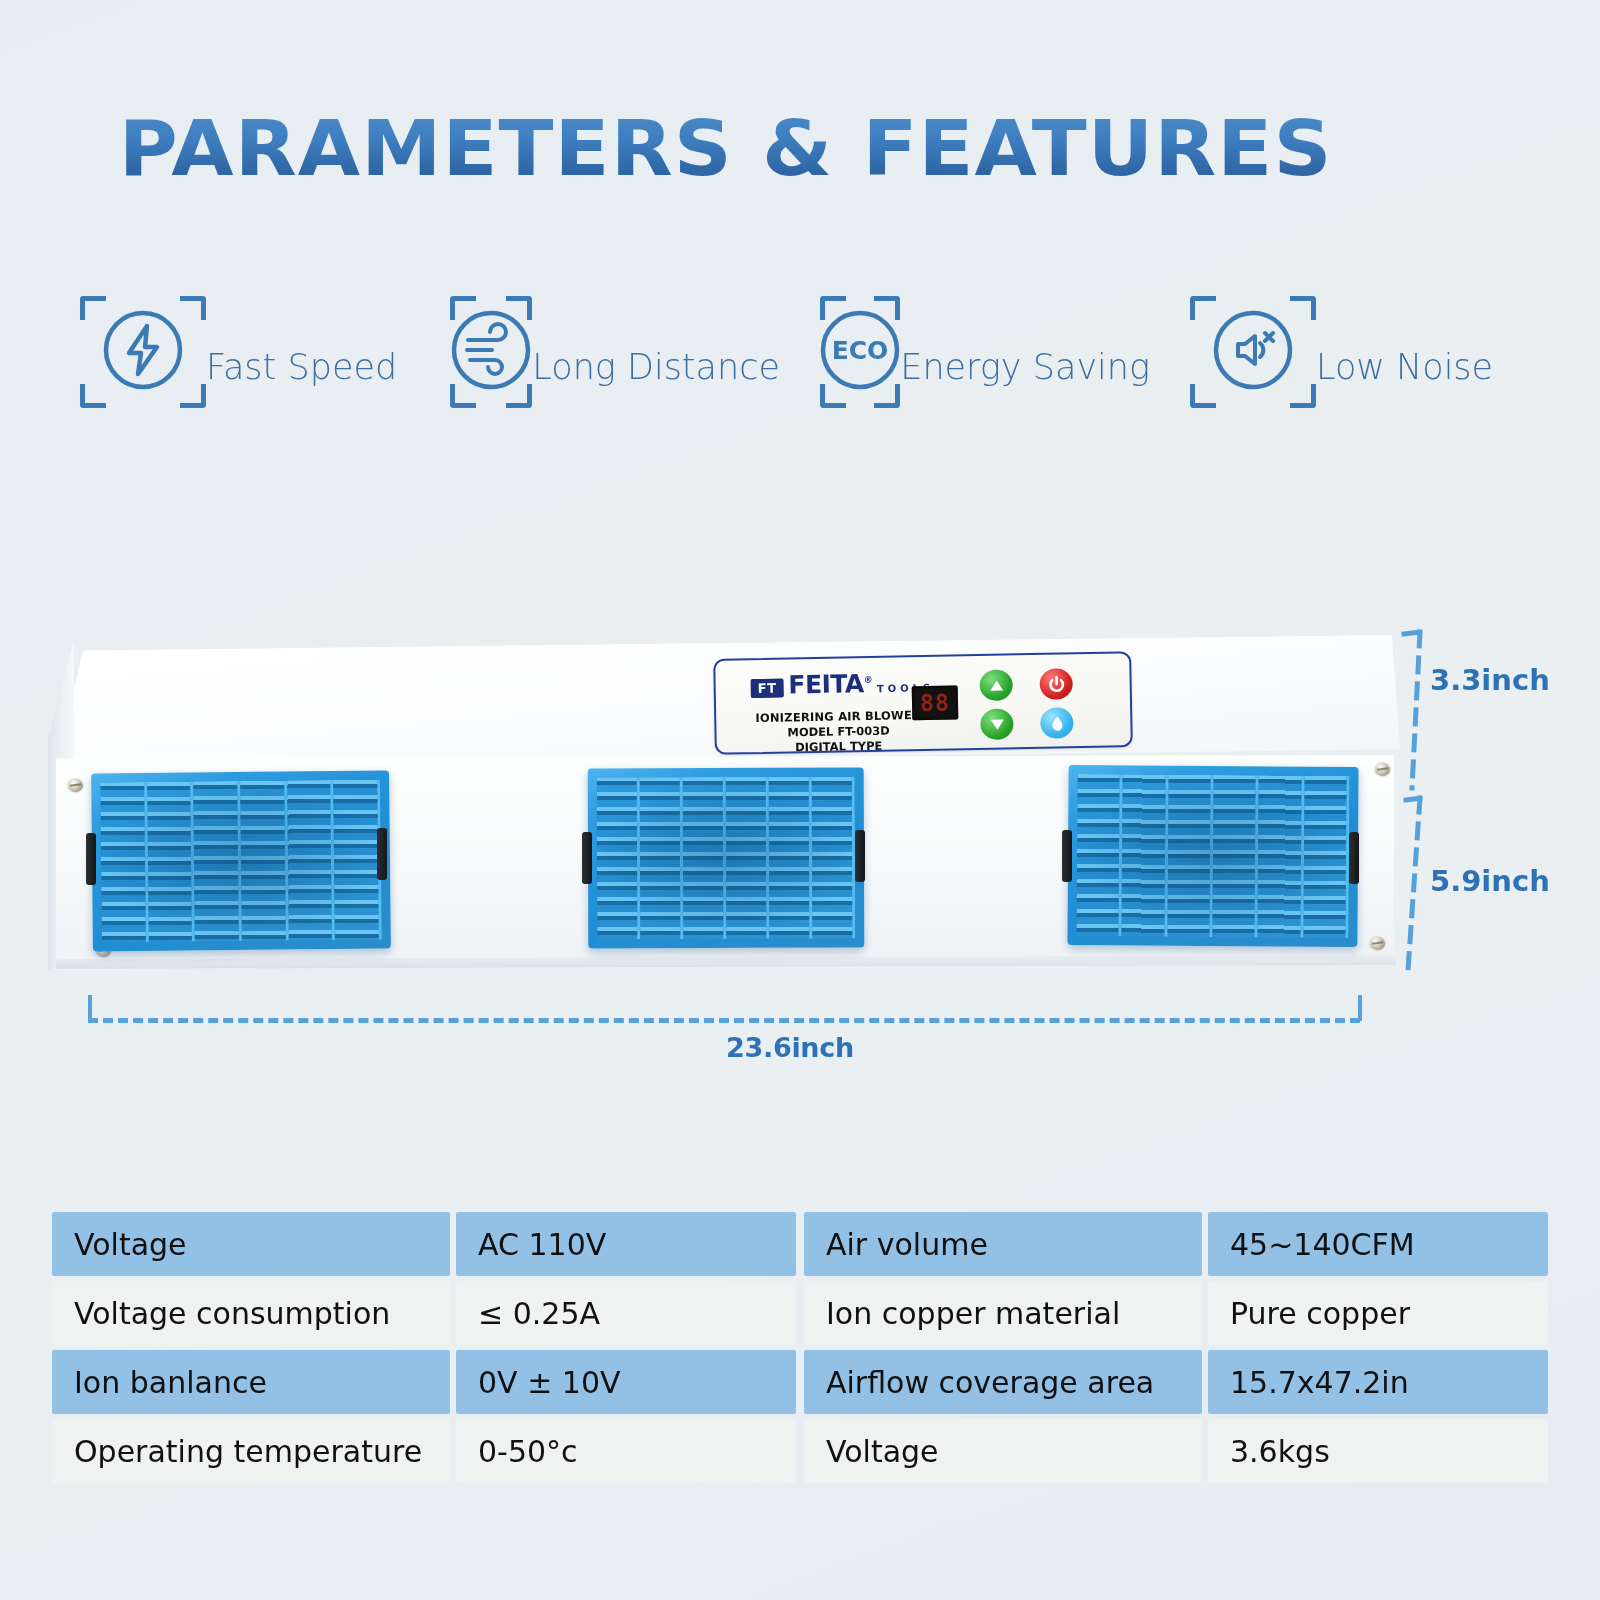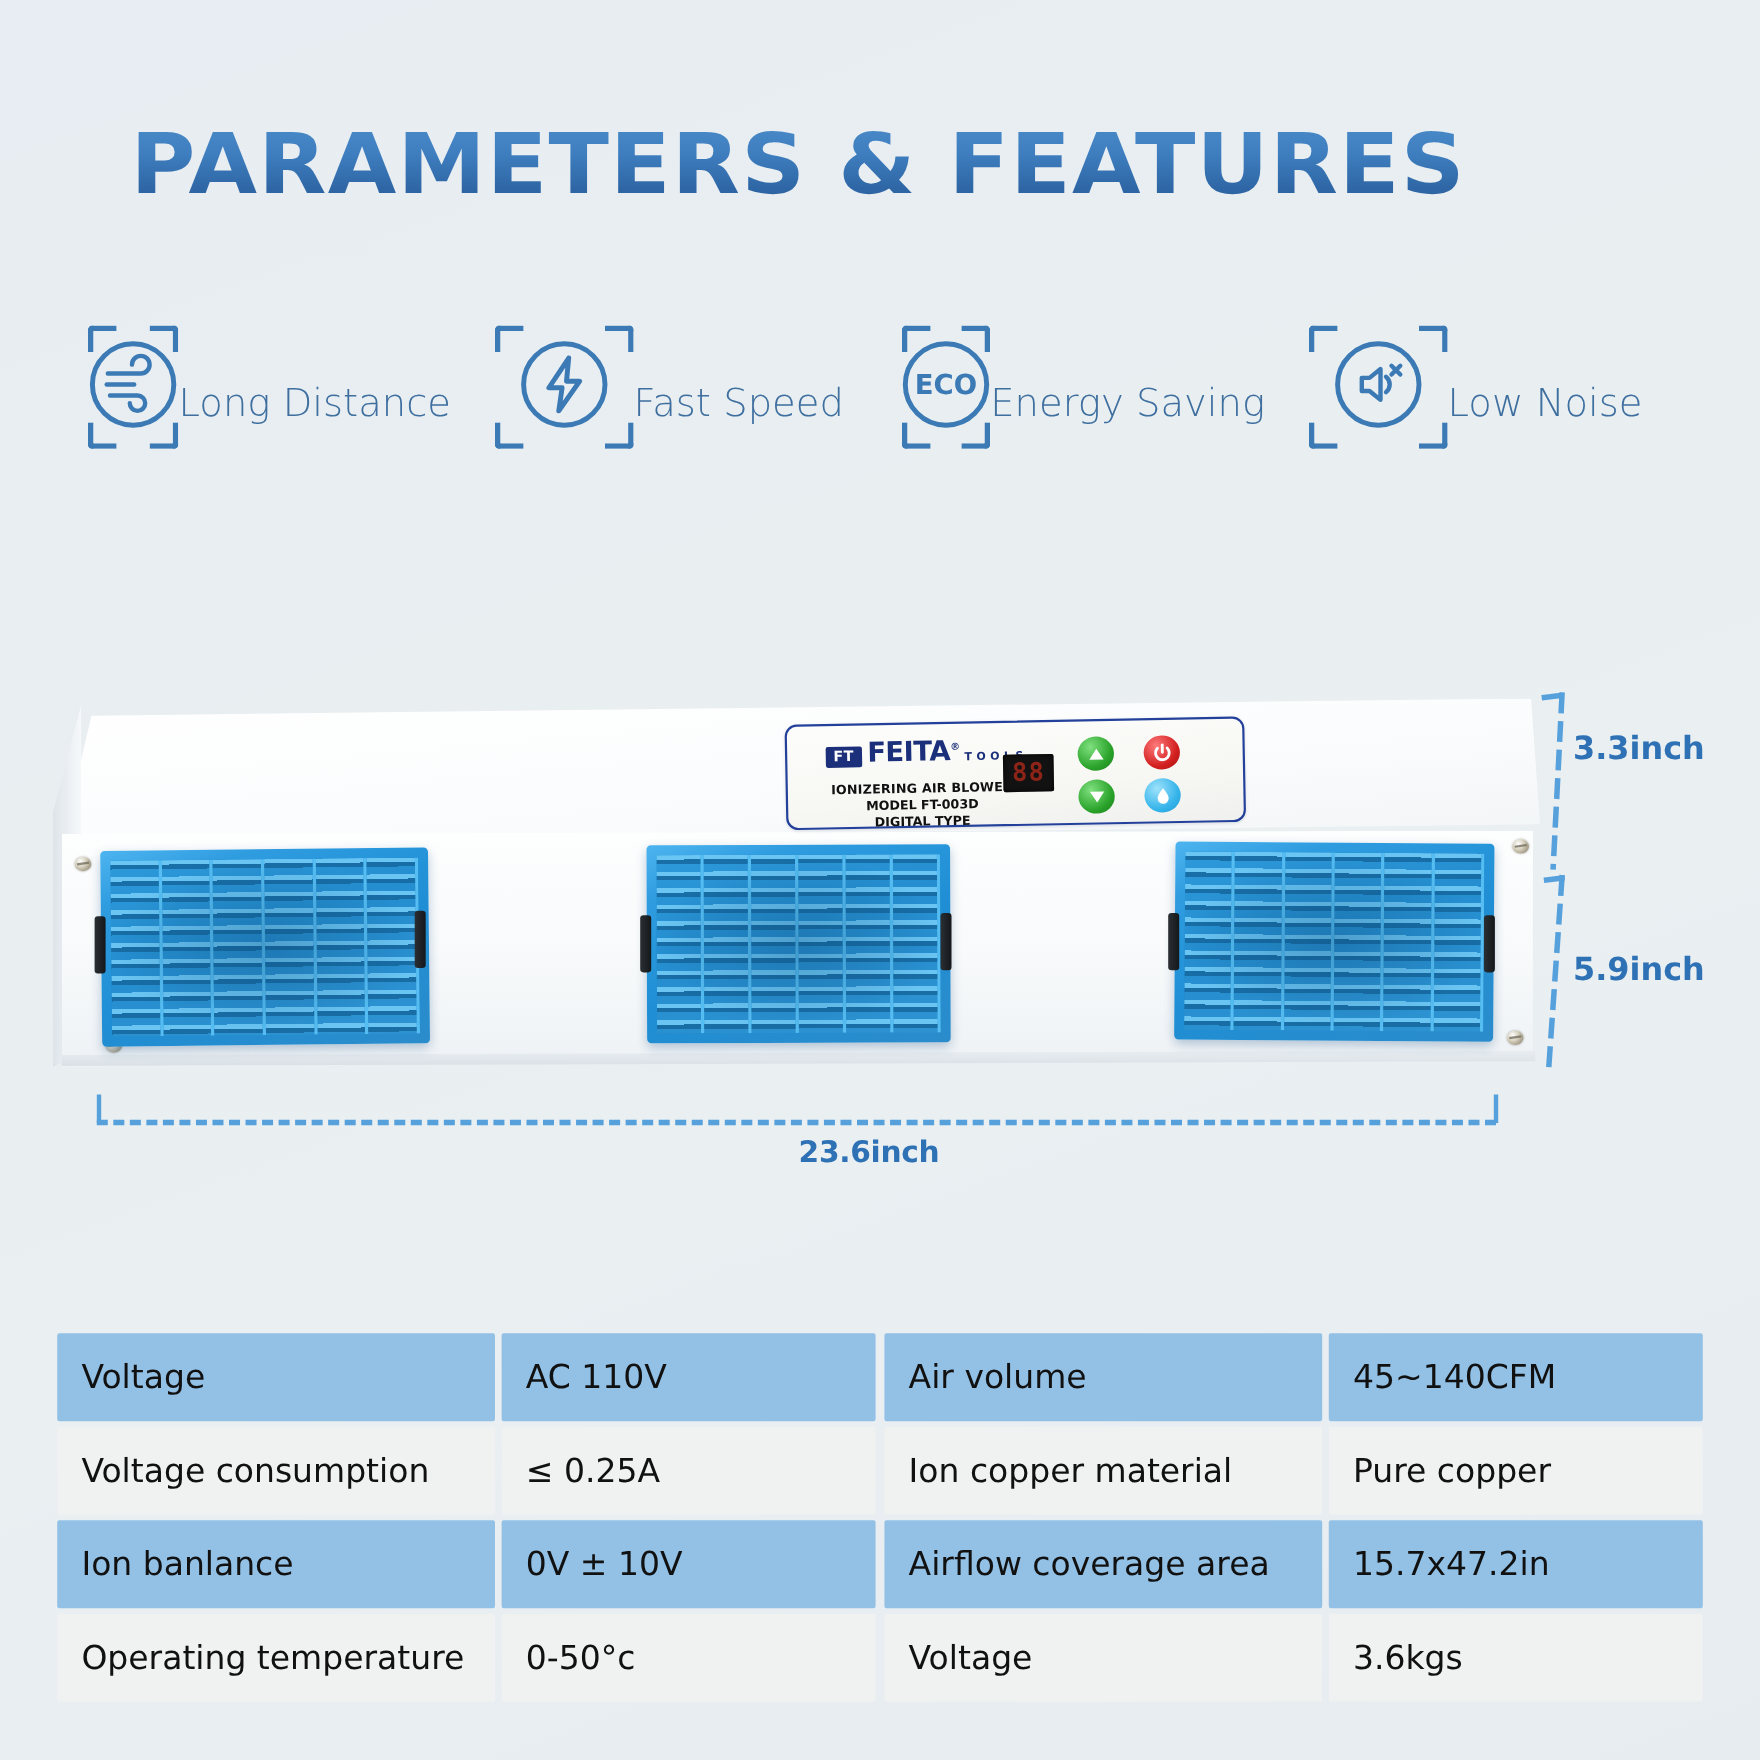--- a/index.html
+++ b/index.html
@@ -137,37 +137,53 @@
   #dim-height { left:1430px; top:663px; font-size:29px; }
   #dim-depth  { left:1430px; top:864px; font-size:29px; }
   .dash-h { position:absolute; left:88px; top:1018px; width:1272px; height:0;
      border-top:5px dashed #56a0dc; }
   .tick { position:absolute; width:0; height:26px; border-left:4px solid #56a0dc; }
 
   
   #spec-table { position:absolute; left:52px; top:1212px; width:1496px;
      display:flex; gap:8px; }
   .tbl-half { flex:1; display:flex; flex-direction:column; gap:5px; }
-  .trow { display:flex; gap:6px; height:80px; }
+  .trow { display:flex; gap:6px; height:64px; }
   .cell { display:flex; align-items:center; padding:0 22px;
      font-family:"DejaVu Sans", sans-serif; font-size:30px; color:#111;
      border-radius:2px; }
   .c-label { width:398px; }
   .c-value { flex:1; }
   .row-blue .cell { background:#93c1e6; }
   .row-gray .cell { background:#f0f1f1; }
 </style>
 </head>
 <body>
 
 <div id="title-bar">
   <span class="title">PARAMETERS &amp; FEATURES</span>
 </div>
 
 <div id="features">
+
+  <div class="feature">
+    <div class="icon-frame">
+      <span class="corner tl"></span>
+      <span class="corner tr"></span>
+      <span class="corner bl"></span>
+      <span class="corner br"></span>
+      <span class="glyph">
+        <svg width="86" height="86" viewBox="0 0 86 86">
+          <circle cx="43" cy="43" r="37" fill="none" stroke="#3b7ab5" stroke-width="4.5"></circle>
+          <path d="M47 19 L29 46 L41 46 L38 67 L57 40 L45 40 Z" fill="none" stroke="#3b7ab5" stroke-width="4.5" stroke-linejoin="round"></path>
+        </svg>
+      </span>
+    </div>
+    <div class="feature-label">Fast Speed</div>
+  </div>
 
   <div class="feature">
     <div class="icon-frame">
       <span class="corner tl"></span>
       <span class="corner tr"></span>
       <span class="corner bl"></span>
       <span class="corner br"></span>
       <span class="glyph">
         <svg width="86" height="86" viewBox="0 0 86 86">
           <circle cx="43" cy="43" r="37" fill="none" stroke="#3b7ab5" stroke-width="4.5"></circle>
@@ -184,36 +200,20 @@
 
   <div class="feature">
     <div class="icon-frame">
       <span class="corner tl"></span>
       <span class="corner tr"></span>
       <span class="corner bl"></span>
       <span class="corner br"></span>
       <span class="glyph">
         <svg width="86" height="86" viewBox="0 0 86 86">
           <circle cx="43" cy="43" r="37" fill="none" stroke="#3b7ab5" stroke-width="4.5"></circle>
-          <path d="M47 19 L29 46 L41 46 L38 67 L57 40 L45 40 Z" fill="none" stroke="#3b7ab5" stroke-width="4.5" stroke-linejoin="round"></path>
-        </svg>
-      </span>
-    </div>
-    <div class="feature-label">Fast Speed</div>
-  </div>
-
-  <div class="feature">
-    <div class="icon-frame">
-      <span class="corner tl"></span>
-      <span class="corner tr"></span>
-      <span class="corner bl"></span>
-      <span class="corner br"></span>
-      <span class="glyph">
-        <svg width="86" height="86" viewBox="0 0 86 86">
-          <circle cx="43" cy="43" r="37" fill="none" stroke="#3b7ab5" stroke-width="4.5"></circle>
           <text x="43" y="52" text-anchor="middle" font-family="DejaVu Sans, sans-serif" font-size="25" font-weight="600" fill="#3b7ab5">ECO</text>
         </svg>
       </span>
     </div>
     <div class="feature-label">Energy Saving</div>
   </div>
 
   <div class="feature">
     <div class="icon-frame">
       <span class="corner tl"></span>

